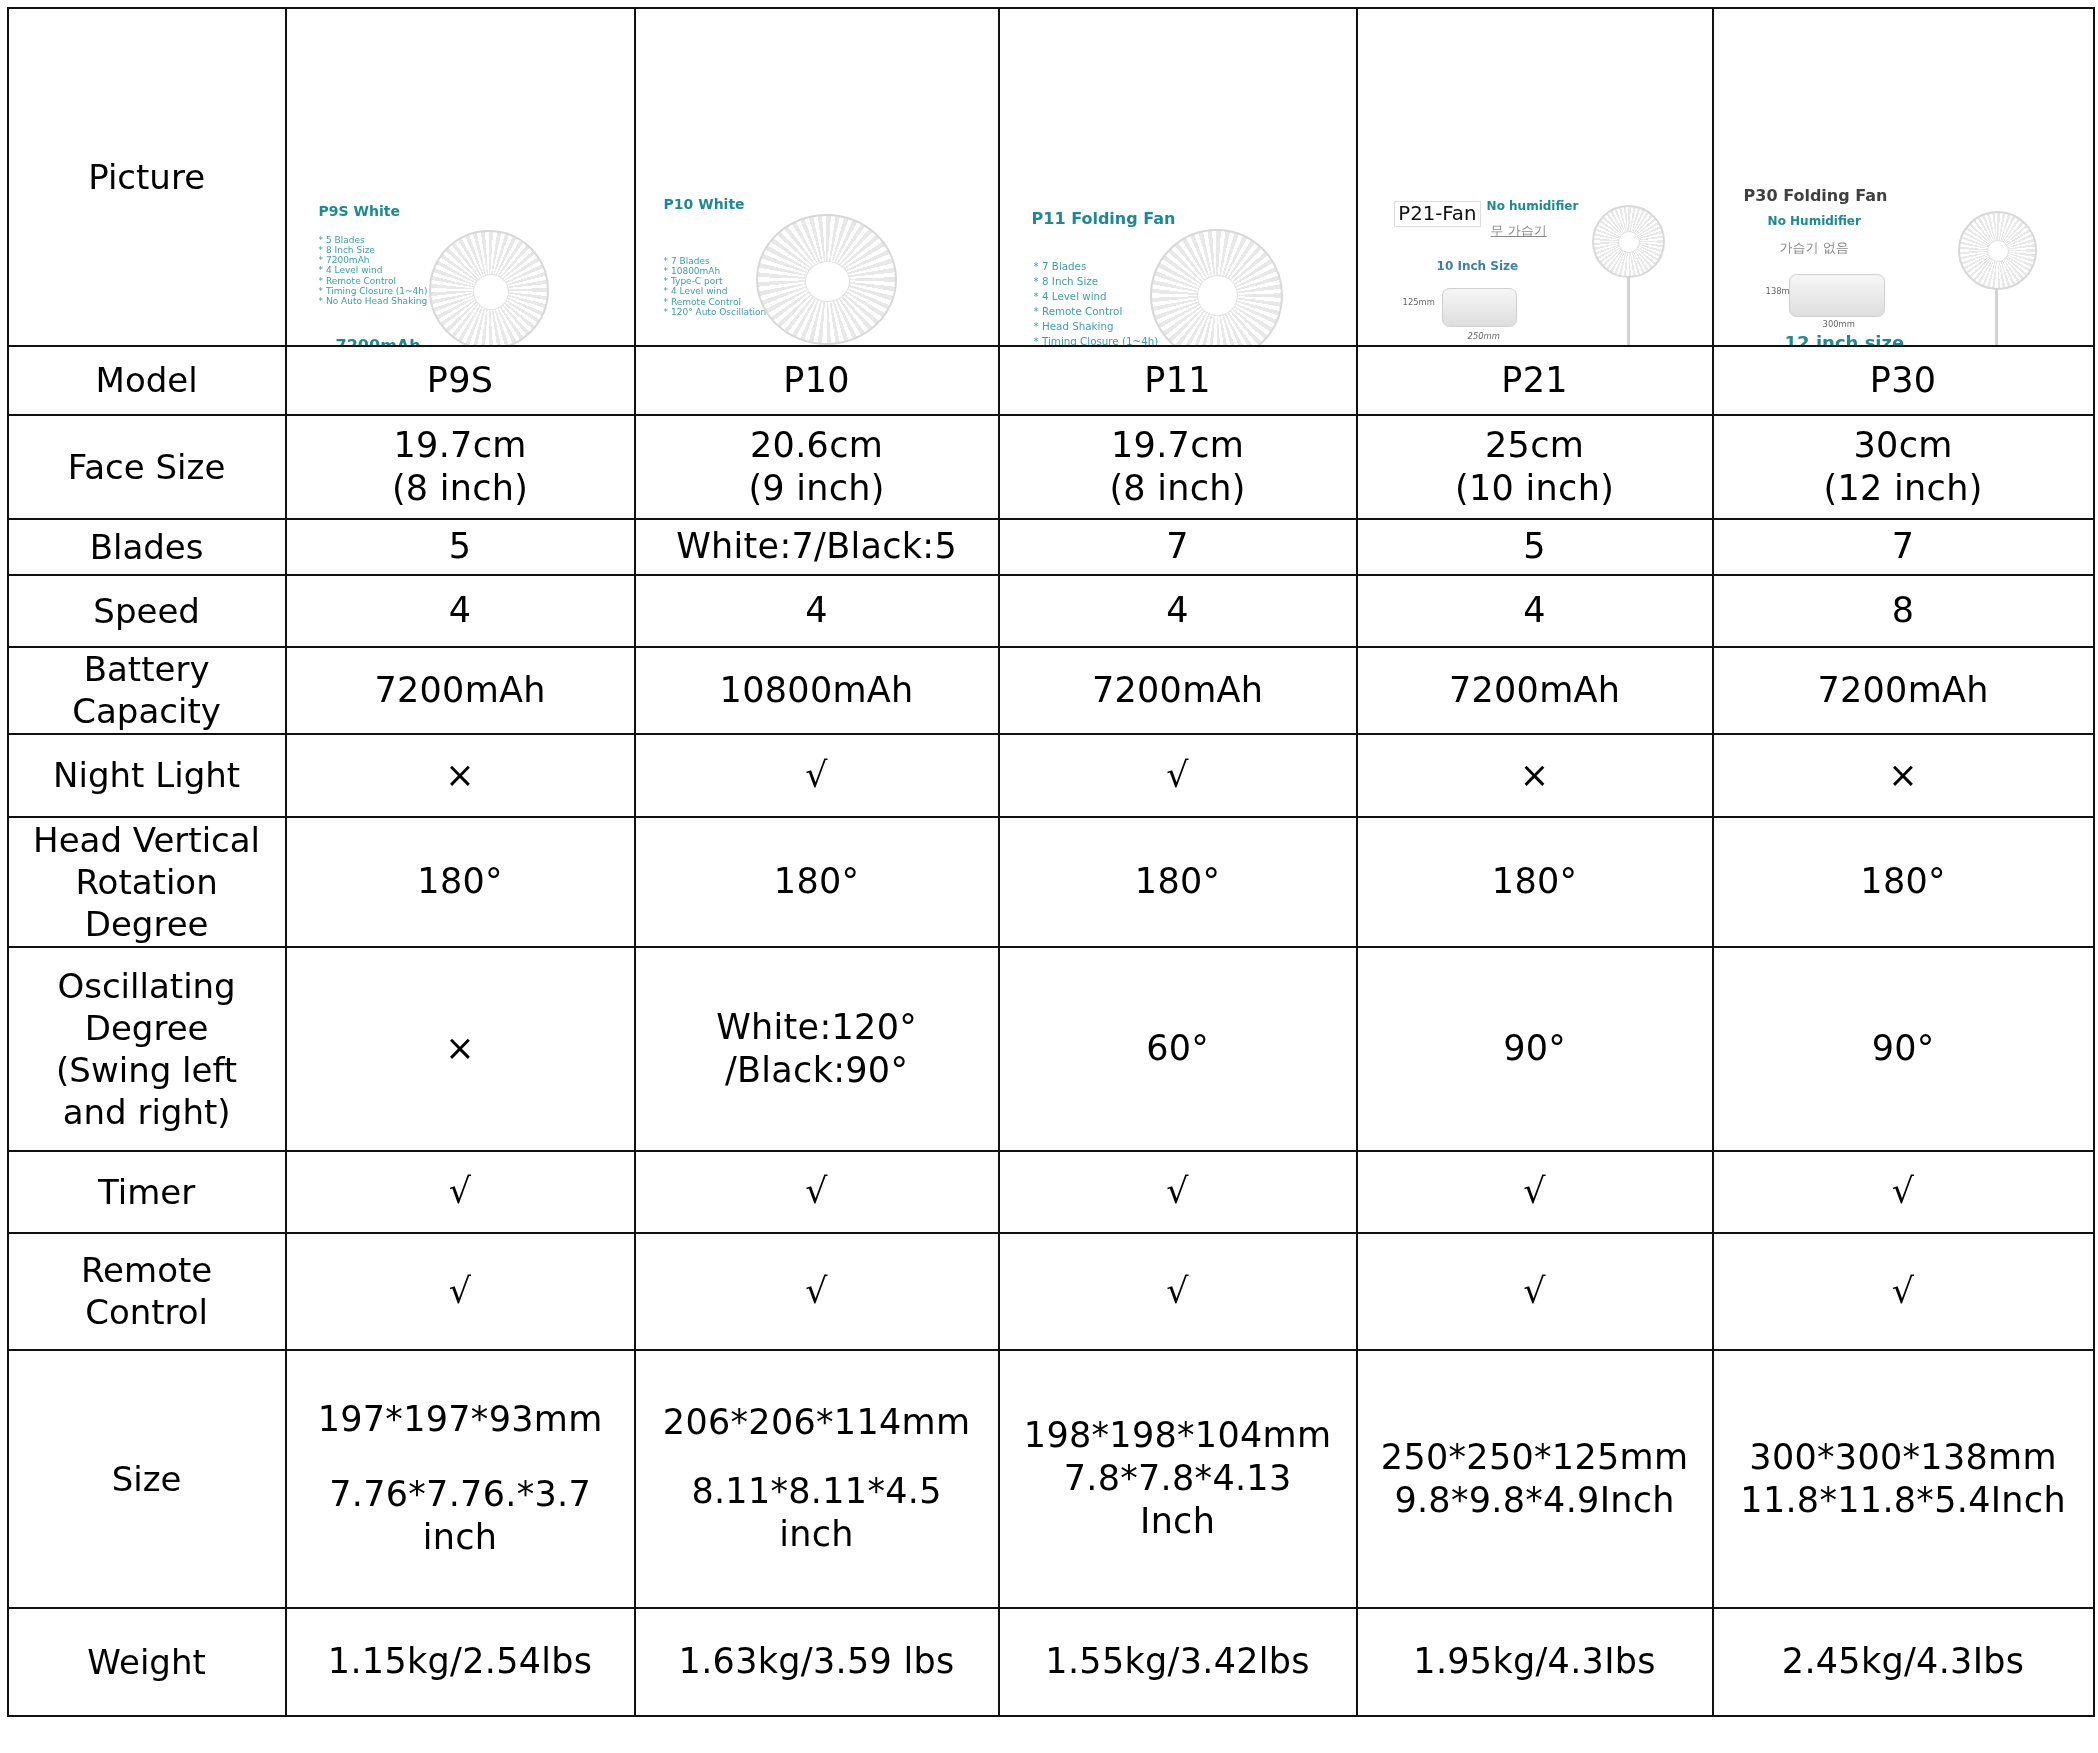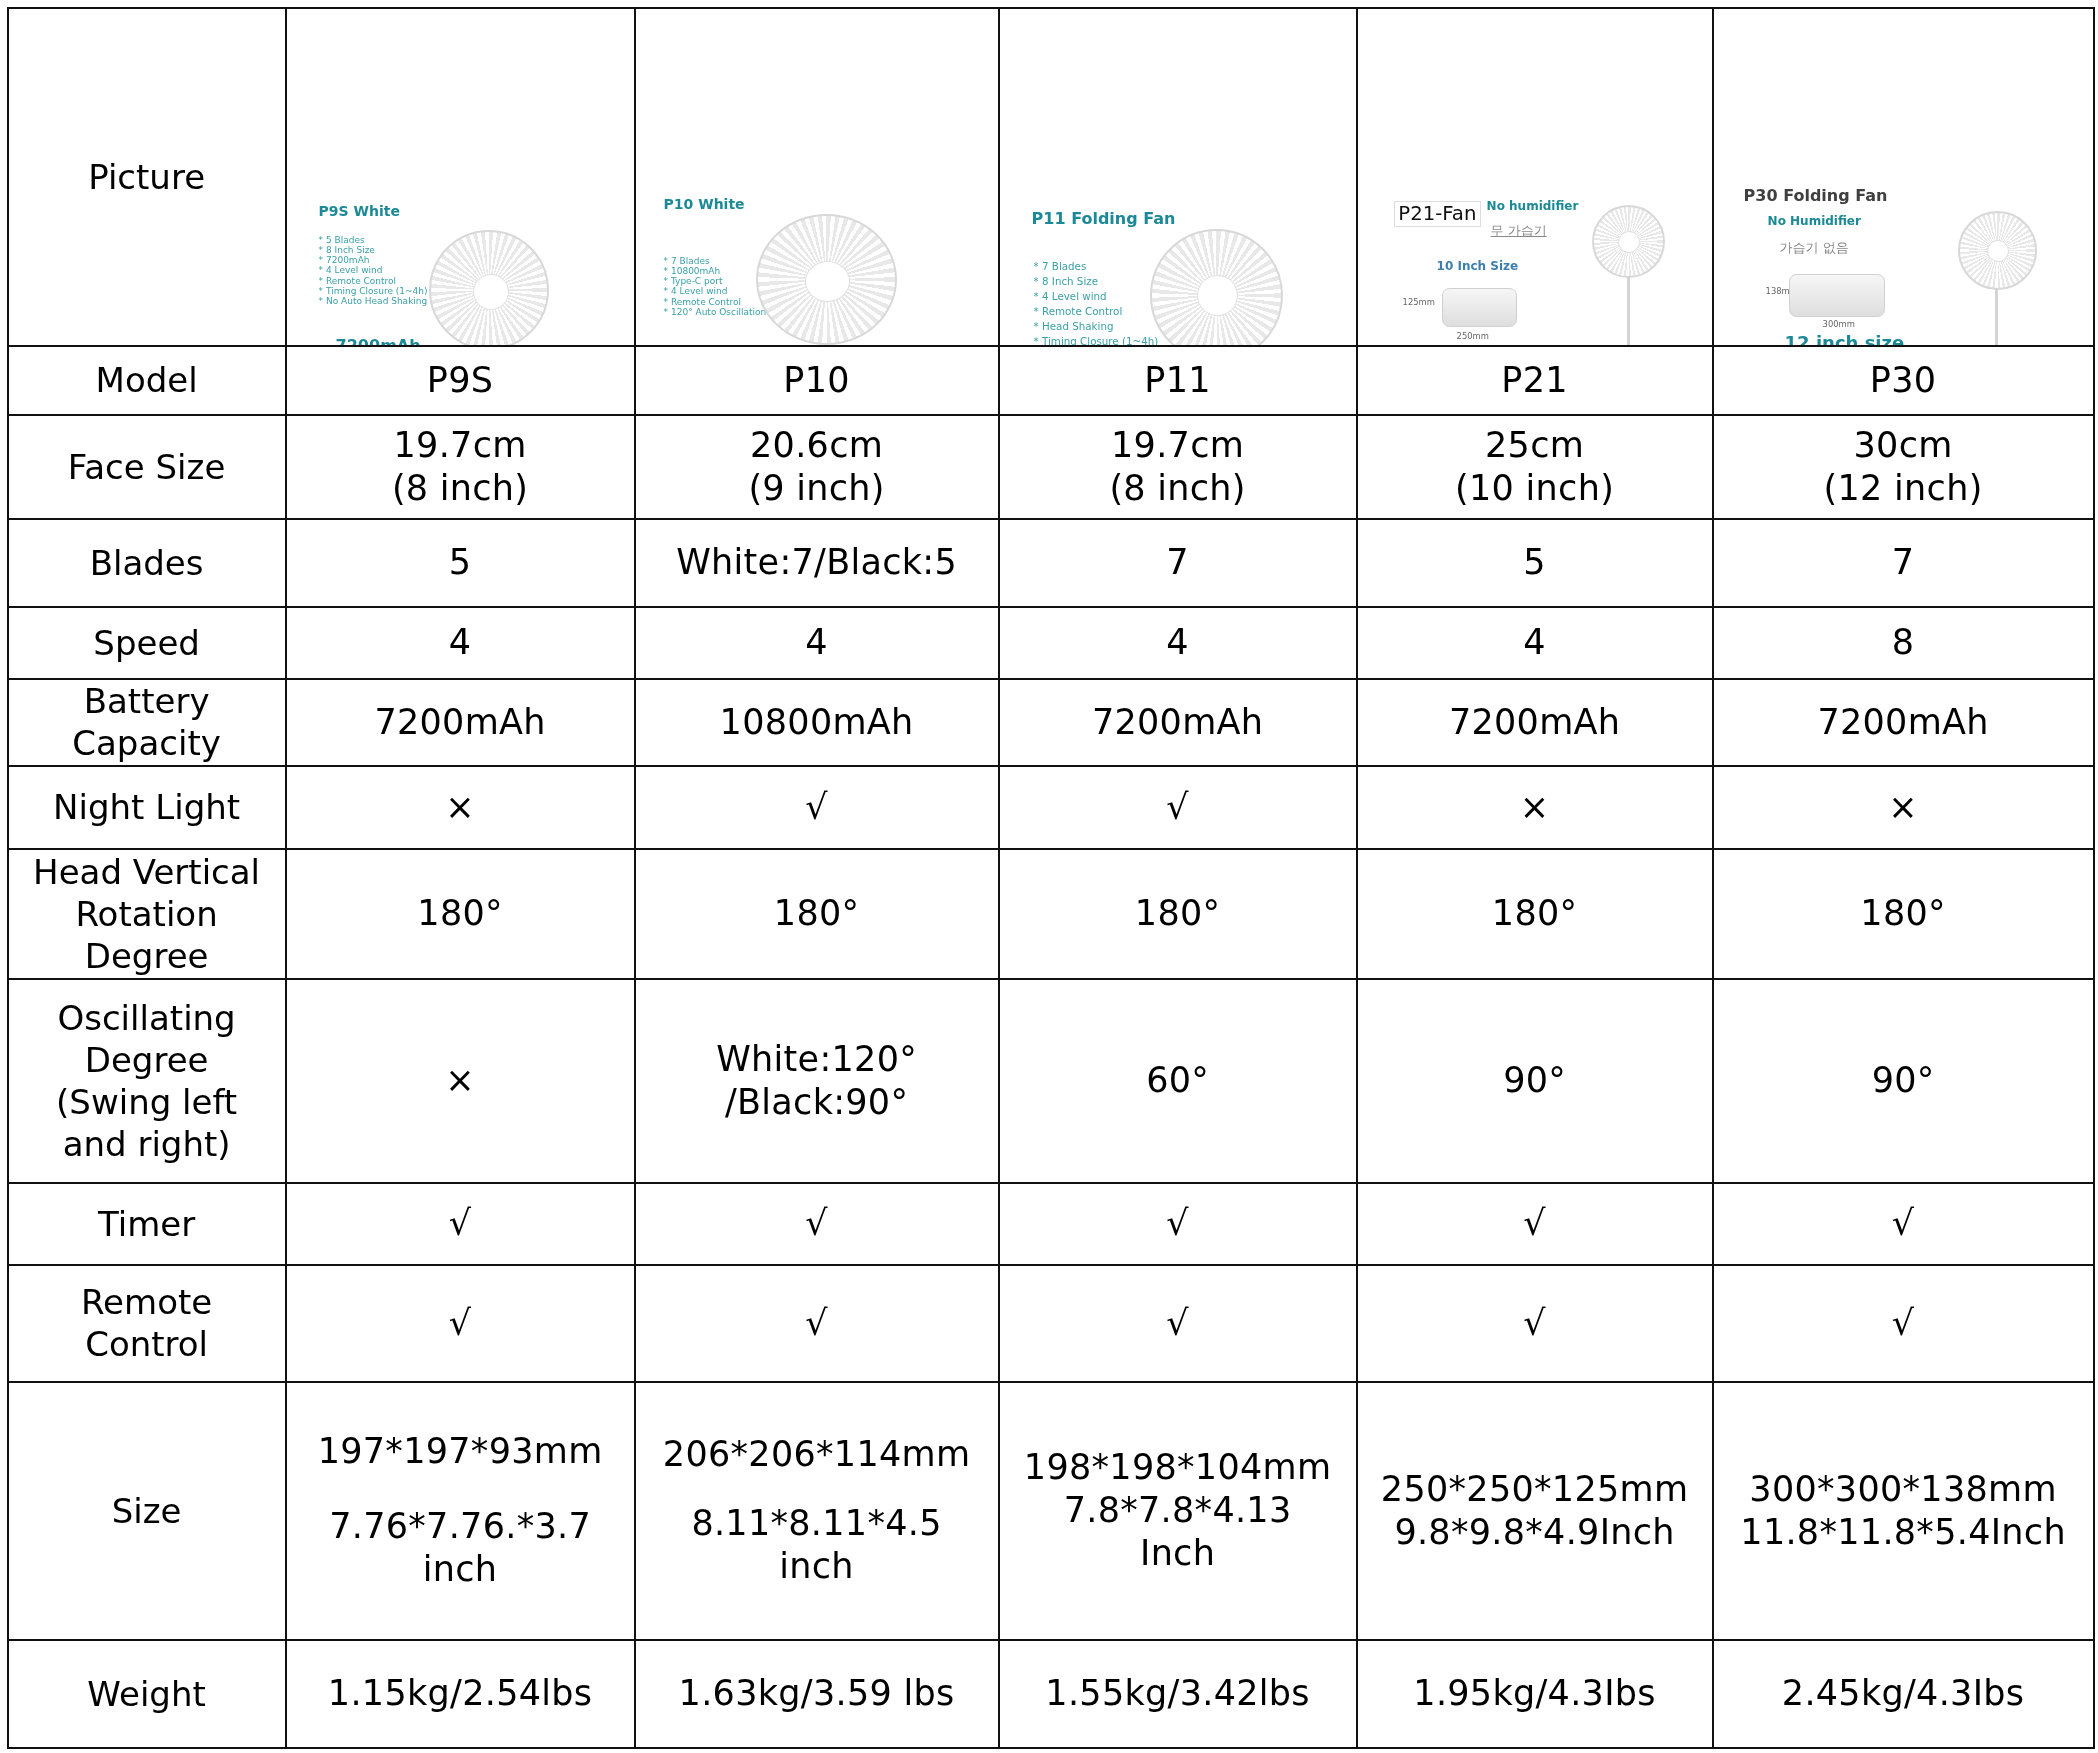--- a/index.html
+++ b/index.html
@@ -121,21 +121,21 @@
       </div>
     </td>
 
     <td class="pic">
       <div class="picbox">
         <div class="pic-title" style="left:129px;top:22.5px;font-size:12px;">No humidifier</div>
         <div class="p21-tag" style="left:36px;top:24px;">P21-Fan</div>
         <div class="pic-kor" style="left:133px;top:45px;text-decoration:underline;">무 가습기</div>
         <div class="pic-title" style="left:79px;top:82px;font-size:12px;color:#3a7fb0;">10 Inch Size</div>
         <div class="pic-small" style="left:45px;top:120px;">125mm</div>
-        <div class="pic-small" style="left:99px;top:154px;">250mm</div>
+        <div class="pic-small" style="left:110px;top:154px;font-style:italic;">250mm</div>
 
         <div class="pic-small" style="left:209px;top:167px;">1013mm</div>
         <div class="fan">
           <div class="fan-base" style="left:84px;top:111px;width:73px;height:37px;border-radius:7.5px;"></div>
 
           <div class="fan-head" style="left:234px;top:28px;width:73px;height:73px;"></div>
           <div class="fan-hub" style="left:260px;top:54px;width:20.6px;height:20.6px;"></div>
           <div class="fan-pole" style="left:269px;top:99px;width:3.7px;height:174px;"></div>
 
         </div>
@@ -191,21 +191,21 @@
     <td class="val">
           <div>25cm</div>
           <div>(10 inch)</div>
         </td>
     <td class="val">
           <div>30cm</div>
           <div>(12 inch)</div>
         </td>
   </tr>
 
-  <tr style="height:88px">
+  <tr style="height:56px">
     <td class="lbl">Blades</td>
     <td class="val">5</td>
     <td class="val">White:7/Black:5</td>
     <td class="val">7</td>
     <td class="val">5</td>
     <td class="val">7</td>
   </tr>
 
   <tr style="height:72px">
     <td class="lbl">Speed</td>

